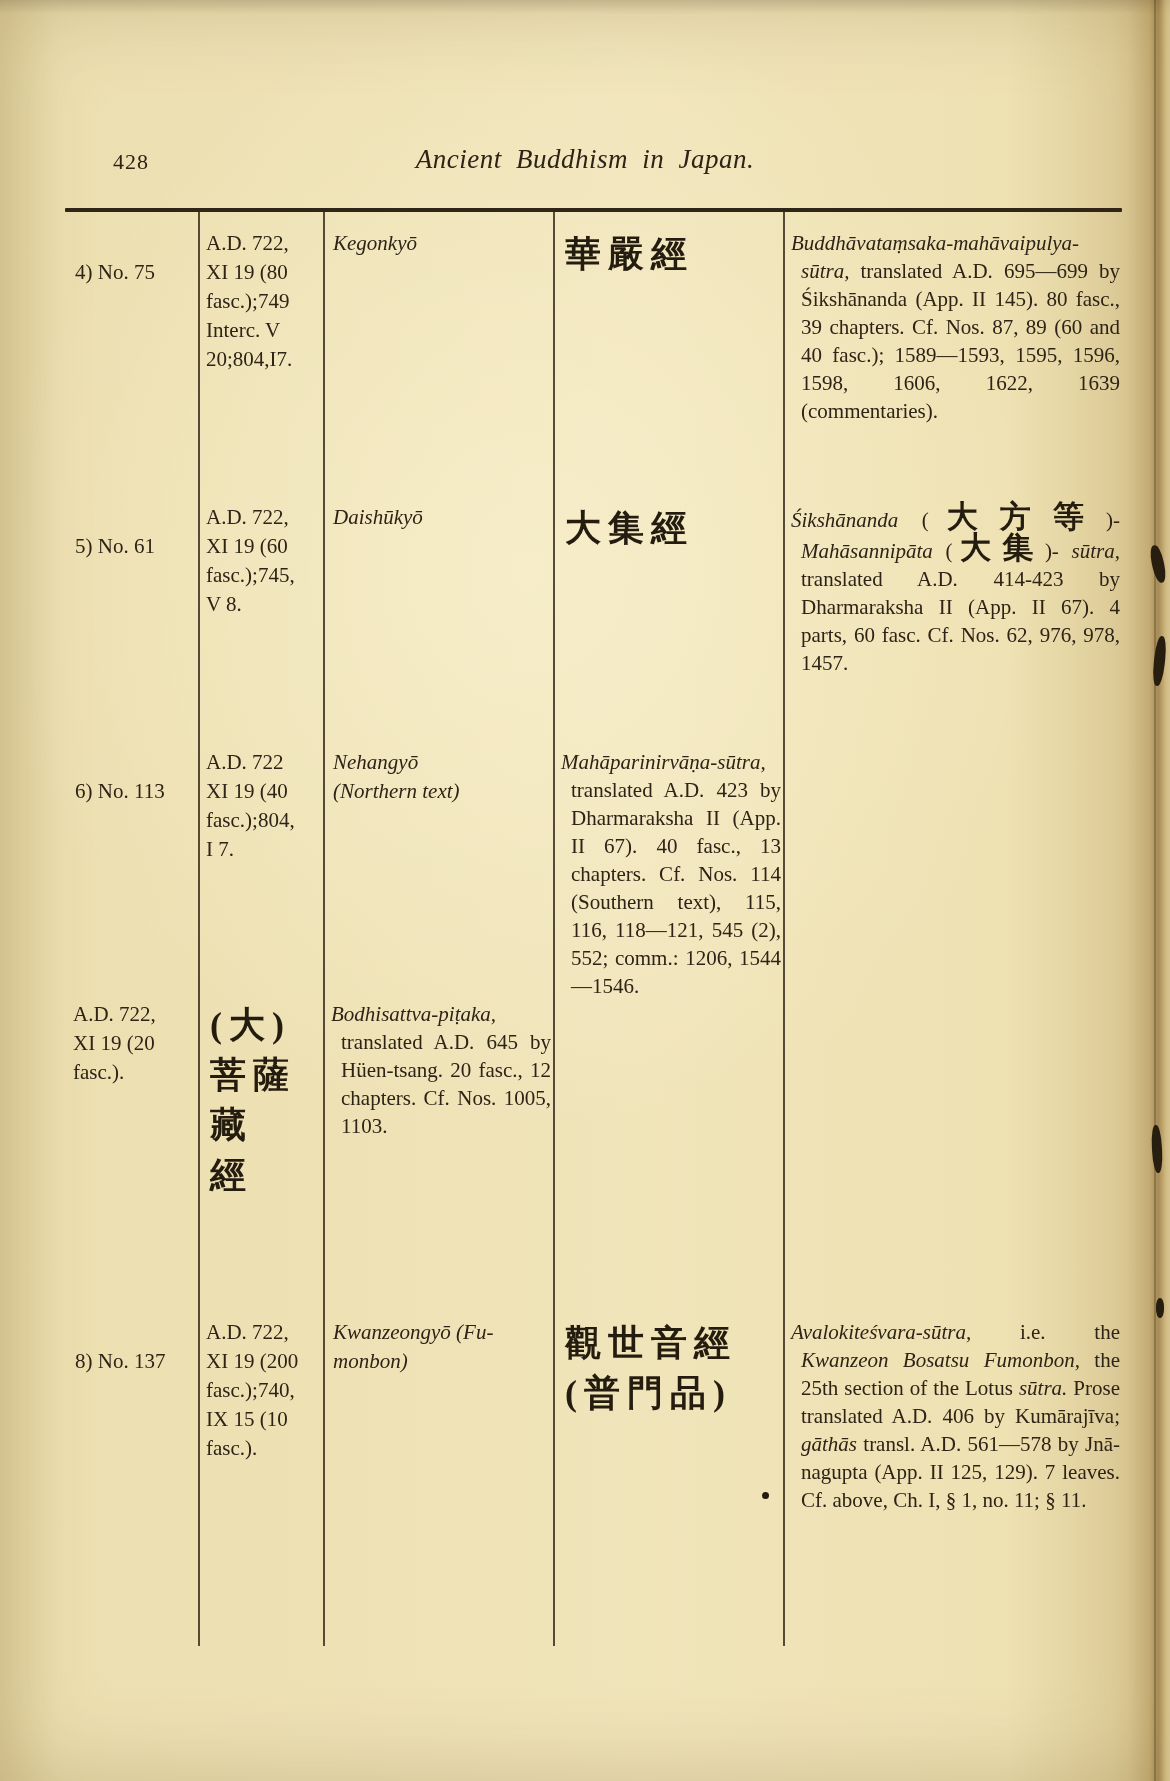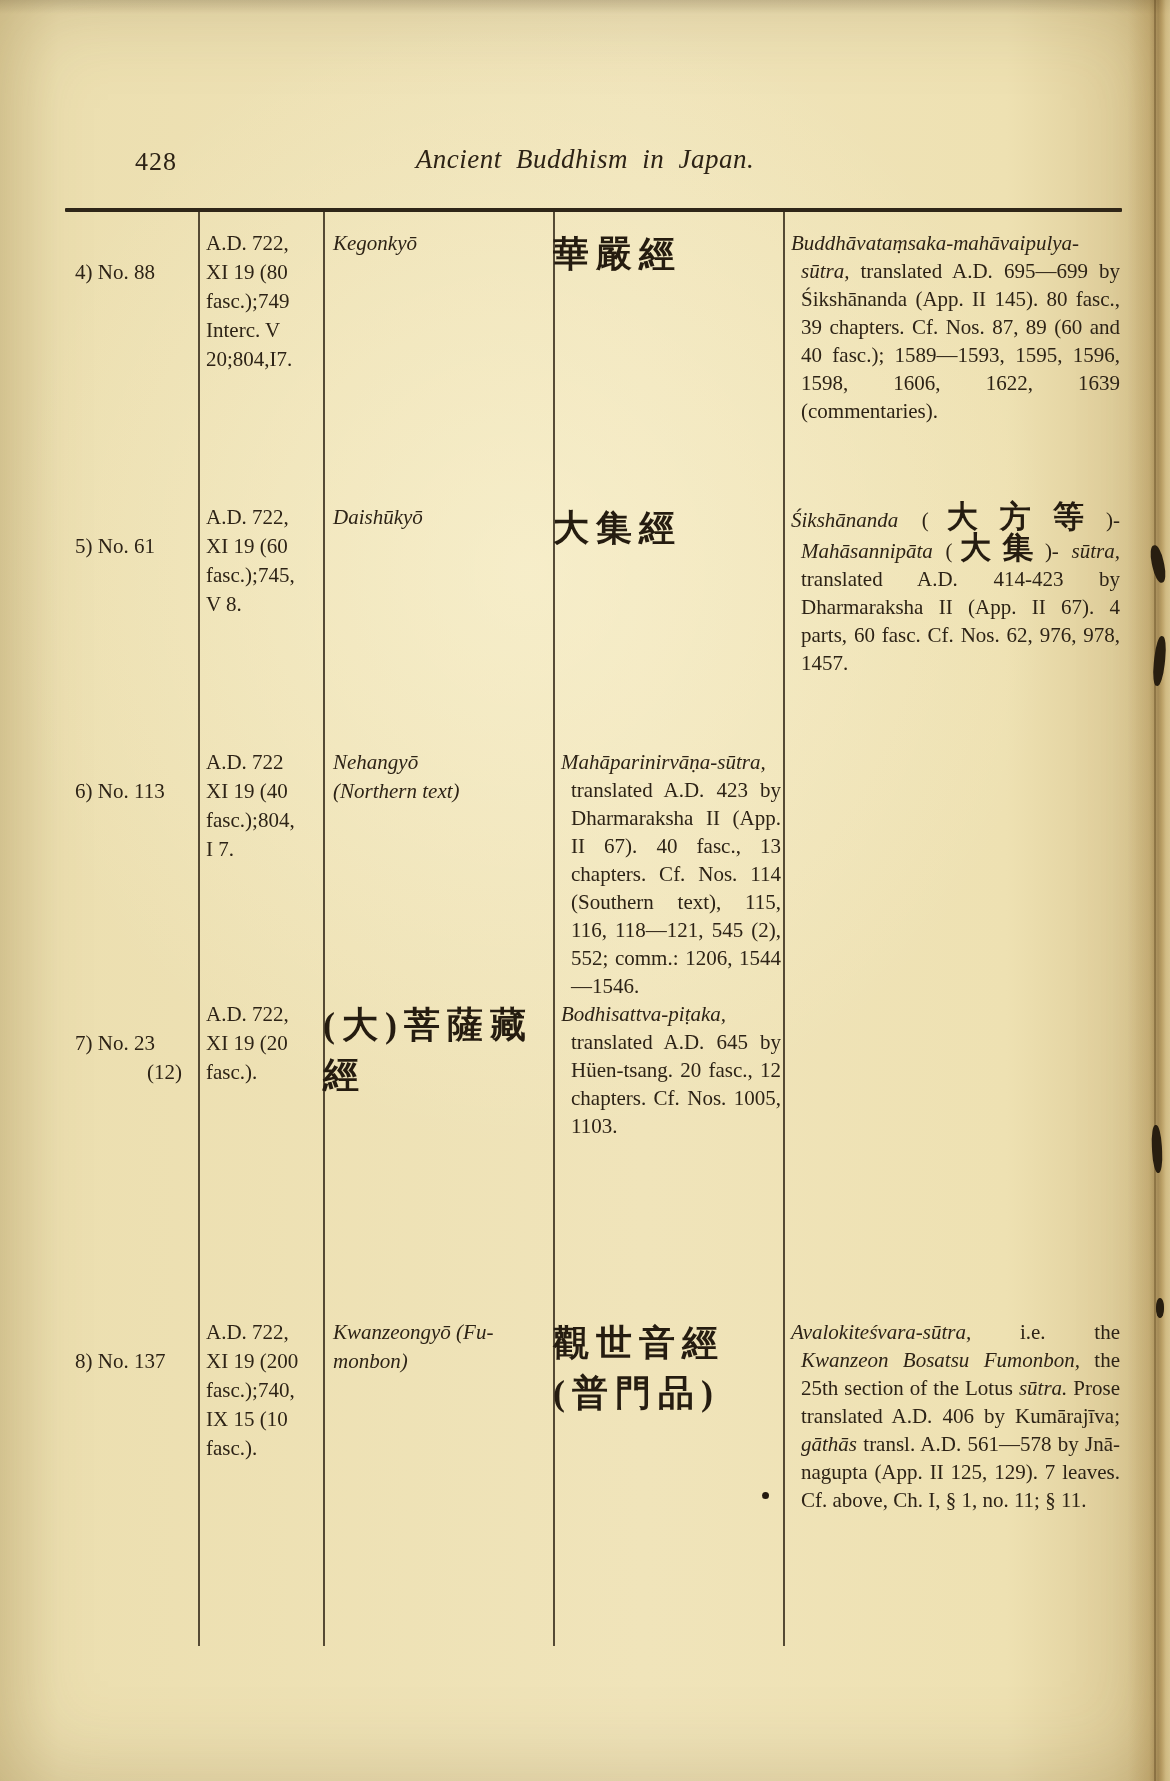--- a/index.html
+++ b/index.html
@@ -11,43 +11,43 @@
     color:#2d2316;
     background:
       radial-gradient(ellipse 70% 50% at 45% 32%, rgba(255,250,222,.45), rgba(255,250,222,0) 65%),
       linear-gradient(to right, #e2d3a0 0%, #ecdfb0 5%, #f0e4ba 55%, #eee1b2 86%, #e0cf9c 95%, #d2bd85 100%),
       #ecdfb2;
     box-shadow:inset 0 0 90px rgba(120,88,38,.28);
     overflow:hidden;
   }
   
   .page-number{
-    position:absolute;left:135px;top:146px;
-    font-size:26px;line-height:32px;letter-spacing:1px;
+    position:absolute;left:113px;top:146px;
+    font-size:22px;line-height:32px;letter-spacing:1px;
   }
   .page-title{
     position:absolute;left:0;right:0;top:143px;
     text-align:center;font-style:italic;
     font-size:27px;line-height:32px;word-spacing:7px;letter-spacing:.5px;
   }
   
   .table{position:absolute;left:65px;top:208px;width:1057px;}
   .top-rule{position:absolute;top:0;left:0;width:1057px;height:4px;background:#2f2618;border-radius:1px;}
   .vline{position:absolute;top:4px;width:2px;height:1434px;background:rgba(58,47,29,.85);}
   .vl-a{left:133px;} .vl-b{left:258px;} .vl-c{left:488px;} .vl-d{left:718px;}
   .rows{position:relative;padding-top:21px;}
   .trow{display:grid;grid-template-columns:133px 125px 230px 230px 339px;align-items:start;}
   .cell{font-size:21px;line-height:29px;}
   .c-num{padding-left:10px;white-space:pre-line;}
   .num2{display:block;text-align:right;padding-right:16px;}
   .num2:empty{display:none;}
   .c-date{padding-left:8px;white-space:pre-line;}
   .c-title{padding-left:10px;white-space:pre-line;font-style:italic;}
   .c-cjk{
-    white-space:pre-line;
+    padding-left:12px;white-space:pre-line;
     font-size:36px;line-height:50px;letter-spacing:7px;
     color:#251c10;font-weight:600;
   }
   .c-desc{
     padding-left:18px;padding-right:2px;
     text-indent:-10px;text-align:justify;
     font-size:21px;line-height:28px;
   }
   .c-desc .it{font-style:italic;}
   .c-desc .cjk-inline{font-size:31px;letter-spacing:4px;font-style:normal;font-weight:600;color:#251c10;}
@@ -85,21 +85,21 @@
     <div class="top-rule"></div>
     <div class="vline vl-a"></div>
     <div class="vline vl-b"></div>
     <div class="vline vl-c"></div>
     <div class="vline vl-d"></div>
 
     <div class="rows">
 
       <div class="trow r4">
         <div class="cell c-num">
-          <span>4) No. 88</span>
+          <span>4) No. 75</span>
           
         </div>
         <div class="cell c-date">A.D. 722,
 XI 19 (80
 fasc.);749
 Interc. V
 20;804,I7.</div>
         <div class="cell c-title">Kegonkyō</div>
         <div class="cell c-cjk">華嚴經</div>
         <div class="cell c-desc"><span class="it">Buddhāvataṃsaka-mahāvaipulya-sūtra,</span><span> translated A.D. 695—699 by Śikshānanda (App. II 145). 80 fasc., 39 chapters. Cf. Nos. 87, 89 (60 and 40 fasc.); 1589—1593, 1595, 1596, 1598, 1606, 1622, 1639 (commentaries).</span></div>
@@ -127,24 +127,20 @@
         <div class="cell c-date">A.D. 722
 XI 19 (40
 fasc.);804,
 I 7.</div>
         <div class="cell c-title">Nehangyō
 (Northern text)</div>
         <div class="cell c-desc"><span class="it">Mahāparinirvāṇa-sūtra,</span><span> translated A.D. 423 by Dharmaraksha II (App. II 67). 40 fasc., 13 chapters. Cf. Nos. 114 (Southern text), 115, 116, 118—121, 545 (2), 552; comm.: 1206, 1544—1546.</span></div>
       </div>
 
       <div class="trow r7">
-        <div class="cell c-num">
-          <span>7) No. 23</span>
-          <span class="num2">(12)</span>
-        </div>
         <div class="cell c-date">A.D. 722,
 XI 19 (20
 fasc.).</div>
         <div class="cell c-cjk">(大)菩薩藏
 經</div>
         <div class="cell c-desc"><span class="it">Bodhisattva-piṭaka,</span><span> translated A.D. 645 by Hüen-tsang. 20 fasc., 12 chapters. Cf. Nos. 1005, 1103.</span></div>
       </div>
 
       <div class="trow r8">
         <div class="cell c-num">

